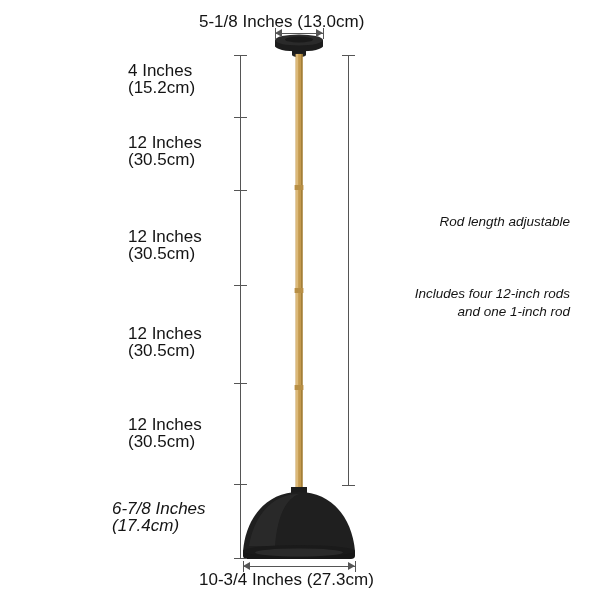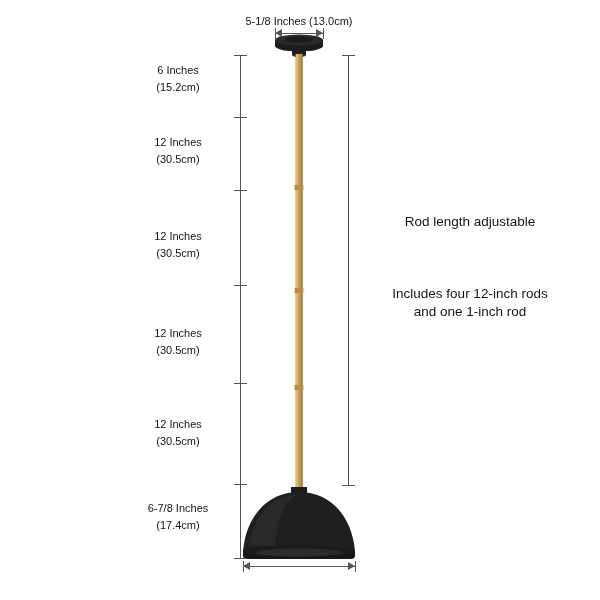--- a/index.html
+++ b/index.html
@@ -16,35 +16,35 @@
   }
   #stage {
     position: relative;
     width: 600px;
     height: 600px;
   }
 
   
   .dim-label {
     position: absolute;
-    text-align: center;
-    font-size: 11px;
+    font-size: 17px;
     line-height: 17px;
     color: #141414;
     white-space: nowrap;
   }
   .dim-label .l2 { display: block; }
 
   .note-block {
     position: absolute;
-    text-align: center;
+    text-align: right;
     font-size: 13.5px;
     line-height: 18px;
     color: #141414;
     white-space: nowrap;
+    font-style: italic;
   }
   .note-block span { display: block; }
 
   
   .vline {
     position: absolute;
     width: 1px;
     background: #555;
   }
   .hline {
@@ -127,53 +127,54 @@
 
   <div class="tick" style="left:234px; top:55px;  width:13px;"></div>
   <div class="tick" style="left:234px; top:117px; width:13px;"></div>
   <div class="tick" style="left:234px; top:190px; width:13px;"></div>
   <div class="tick" style="left:234px; top:285px; width:13px;"></div>
   <div class="tick" style="left:234px; top:383px; width:13px;"></div>
   <div class="tick" style="left:234px; top:484px; width:13px;"></div>
   <div class="tick" style="left:234px; top:558px; width:13px;"></div>
 
   <div class="dim-label" style="left:128px; top:62px;  width:100px;">
-    <span>6 Inches</span>
+    <span>4 Inches</span>
     <span class="l2">(15.2cm)</span>
   </div>
   <div class="dim-label" style="left:128px; top:134px; width:100px;">
     <span>12 Inches</span>
     <span class="l2">(30.5cm)</span>
   </div>
   <div class="dim-label" style="left:128px; top:228px; width:100px;">
     <span>12 Inches</span>
     <span class="l2">(30.5cm)</span>
   </div>
   <div class="dim-label" style="left:128px; top:325px; width:100px;">
     <span>12 Inches</span>
     <span class="l2">(30.5cm)</span>
   </div>
   <div class="dim-label" style="left:128px; top:416px; width:100px;">
     <span>12 Inches</span>
     <span class="l2">(30.5cm)</span>
   </div>
-  <div class="dim-label" style="left:118px; top:500px; width:120px;">
+  <div class="dim-label" style="left:112px; top:500px; width:120px;font-style:italic;">
     <span>6-7/8 Inches</span>
     <span class="l2">(17.4cm)</span>
   </div>
 
   <div class="vline" style="left:348px; top:55px; height:430px;"></div>
   <div class="tick" style="left:342px; top:55px;  width:13px;"></div>
   <div class="tick" style="left:342px; top:485px; width:13px;"></div>
 
   <div class="hline" style="left:243px; top:566px; width:112px;"></div>
   <div class="arrow left" style="left:243px; top:562px;"></div>
   <div class="arrow right" style="left:348px; top:562px;"></div>
   <div class="cap" style="left:243px; top:561px; height:11px;"></div>
   <div class="cap" style="left:355px; top:561px; height:11px;"></div>
+  <div class="dim-label" style="left:199px; top:571px; width:200px;">10-3/4 Inches (27.3cm)</div>
 
   <div class="note-block" style="left:370px; top:213px; width:200px;">
     <span>Rod length adjustable</span>
   </div>
   <div class="note-block" style="left:370px; top:264px; width:200px;margin-top:21px;">
     <span>Includes four 12-inch rods</span>
     <span>and one 1-inch rod</span>
   </div>
 
 </div>

